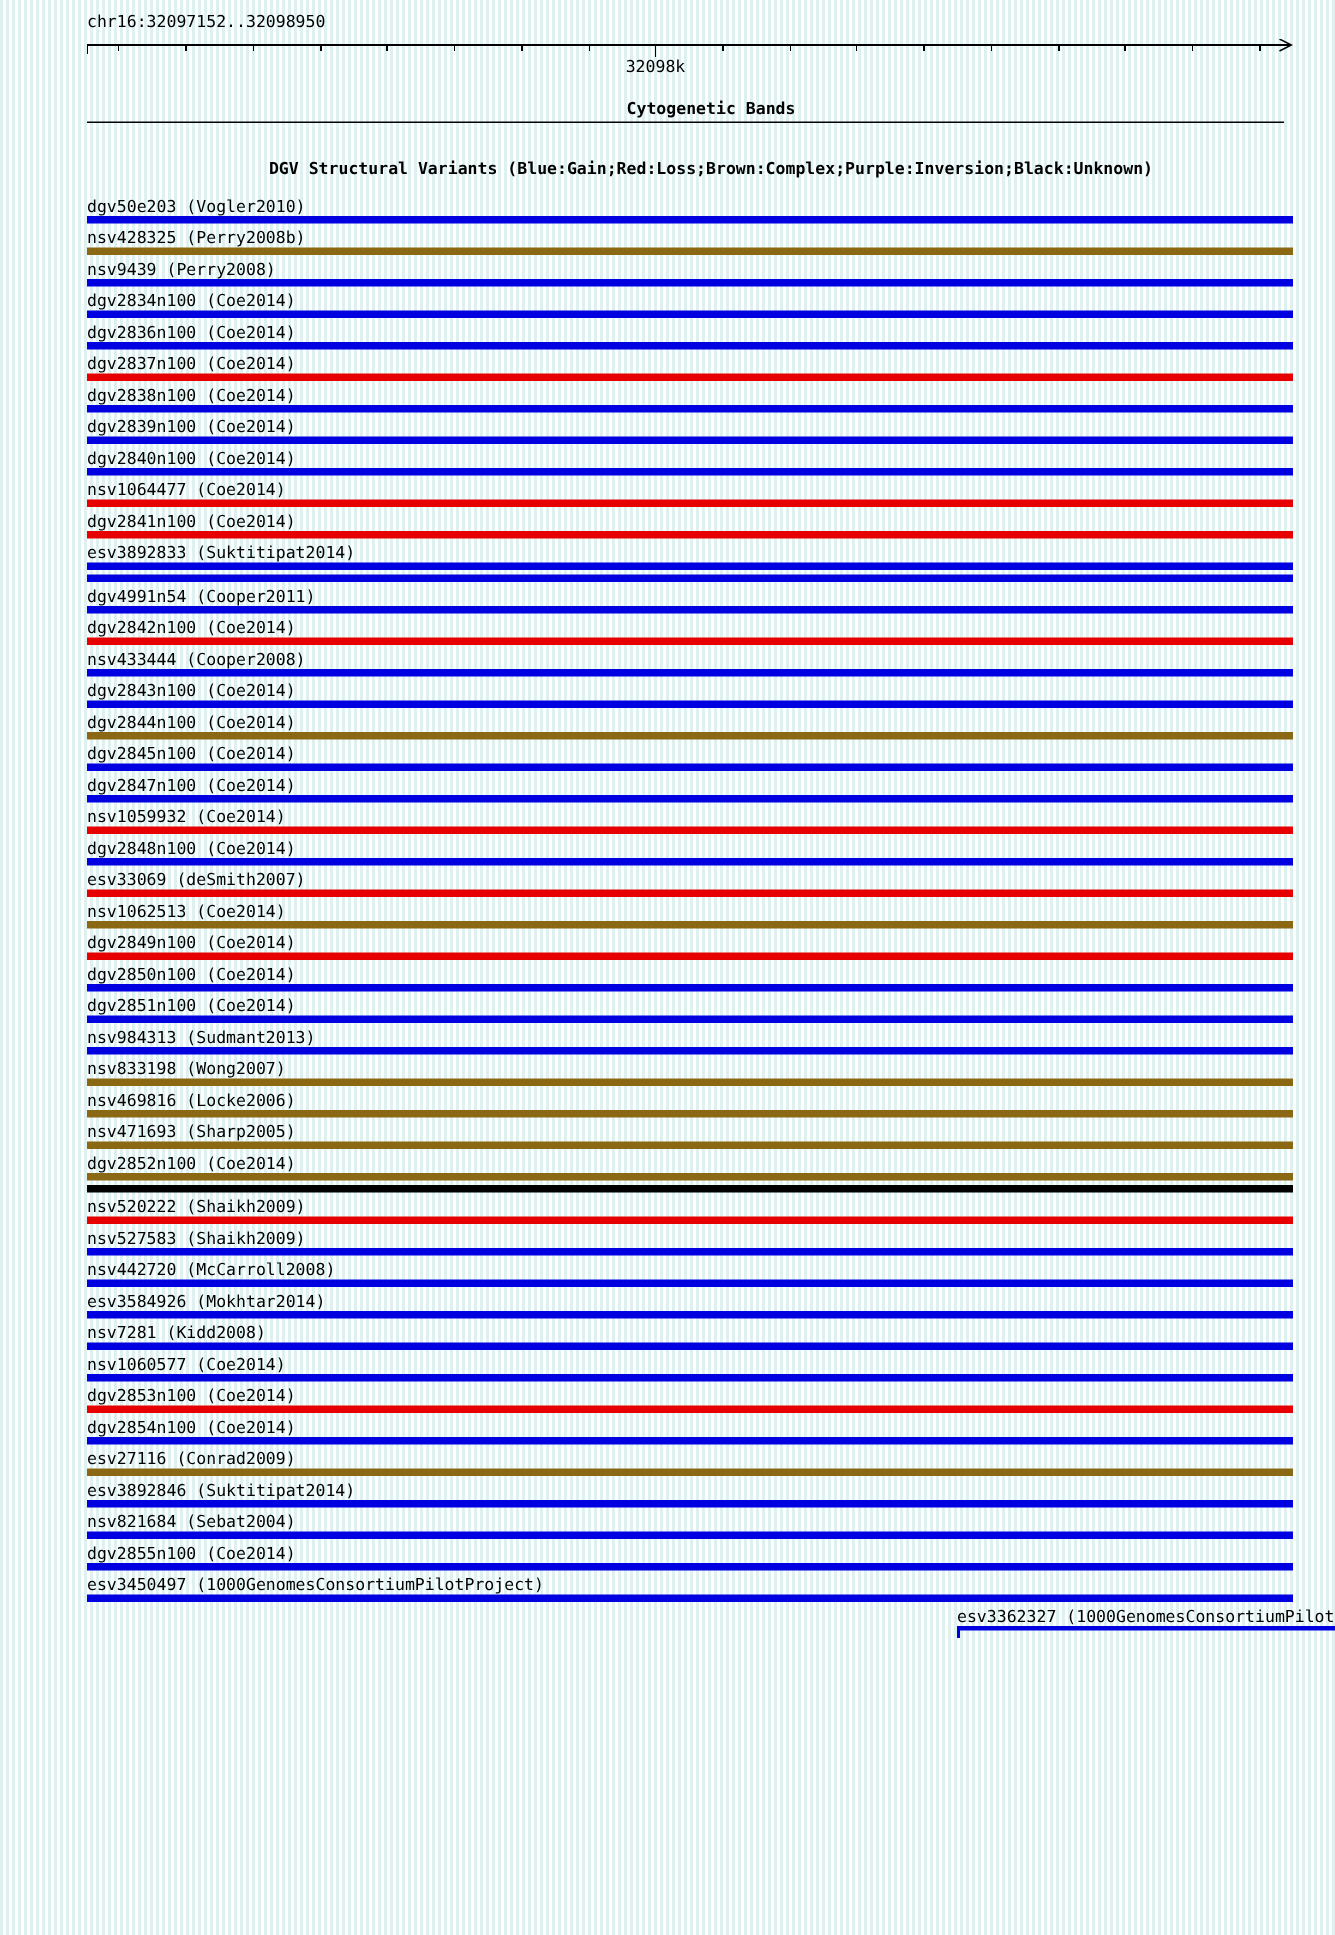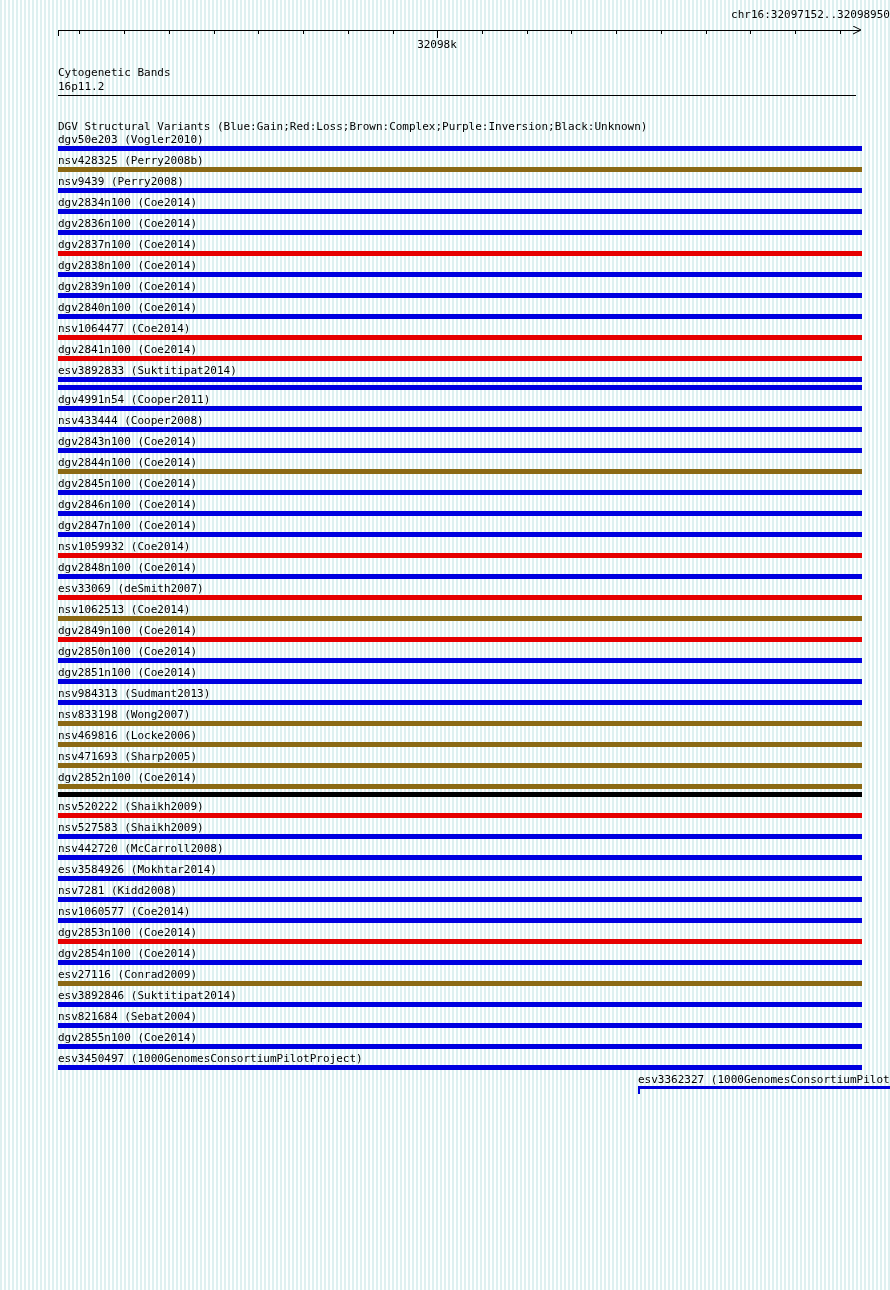--- a/index.html
+++ b/index.html
@@ -6,35 +6,35 @@
   html,body { width:890px; height:1290px; }
   body {
     font-family:"DejaVu Sans Mono","Liberation Mono",monospace;
     color:#000;
     background-color:#ffffff;
     background-image:repeating-linear-gradient(to right,#def0f0 0px,#def0f0 2px,#fdffff 2px,#fdffff 4px);
     overflow:hidden;
   }
   .page { padding:8px 0 0 58px; position:relative; width:890px; height:1290px; }
 
-  .region-coords { font-size:11px; line-height:13px; white-space:nowrap;text-align:right; }
+  .region-coords { font-size:11px; line-height:13px; white-space:nowrap; }
 
   .ruler { position:relative; width:804px; height:28px; margin-top:4px; }
   .ruler-label {
     position:absolute; left:379px; top:13px; transform:translateX(-50%);
     font-size:11px; line-height:13px; white-space:nowrap;
   }
 
-  .section-title { font-size:11px; font-weight:normal; line-height:13px; white-space:nowrap; }
+  .section-title { font-size:11px; font-weight:bold; line-height:13px; white-space:nowrap;text-align:center; }
   .cyto { margin-top:13px; }
   .band-label { font-size:11px; line-height:12px; margin-top:2px; }
   .hline { width:798px; height:1px; background:#000; margin-top:2px; }
 
   .dgv { margin-top:24px; }
-  .variant-list { margin-top:0; }
+  .variant-list { margin-top:12px; }
   .variant-row { position:relative; margin-bottom:3px; }
   .variant-label { font-size:11px; line-height:13px; white-space:nowrap; }
   .variant-bar { height:5px; width:804px; }
   .variant-bar.thin { height:3px; }
   .bar-tick { position:absolute; left:0; top:13px; width:2px; height:8px; }
 </style>
 </head>
 <body>
 
 <div class="page">
@@ -65,21 +65,20 @@
         <line x1="692" y1="4" x2="692" y2="8"></line>
         <line x1="737" y1="4" x2="737" y2="8"></line>
         <line x1="782" y1="4" x2="782" y2="8"></line>
       </g>
     </svg>
     <div class="ruler-label">32098k</div>
   </div>
 
   <div class="cyto">
     <div class="section-title">Cytogenetic Bands</div>
-    <div class="band-label">16p11.2</div>
     <div class="hline"></div>
   </div>
 
   <div class="dgv">
     <div class="section-title">DGV Structural Variants (Blue:Gain;Red:Loss;Brown:Complex;Purple:Inversion;Black:Unknown)</div>
     <div class="variant-list" id="variant-list">
         <div class="variant-row">
           <div class="variant-label">dgv50e203 (Vogler2010)</div>
           <div class="variant-bar" style="background: rgb(0, 0, 224);"></div>
         </div>
@@ -128,37 +127,37 @@
           <div class="variant-bar" style="background: rgb(0, 0, 224);"></div>
         </div>
         <div class="variant-row">
           <div class="variant-bar" style="background: rgb(0, 0, 224);"></div>
         </div>
         <div class="variant-row">
           <div class="variant-label">dgv4991n54 (Cooper2011)</div>
           <div class="variant-bar" style="background: rgb(0, 0, 224);"></div>
         </div>
         <div class="variant-row">
+          <div class="variant-label">dgv2842n100 (Coe2014)</div>
+          <div class="variant-bar" style="background: rgb(230, 0, 0);"></div>
+        </div>
+        <div class="variant-row">
           <div class="variant-label">nsv433444 (Cooper2008)</div>
           <div class="variant-bar" style="background: rgb(0, 0, 224);"></div>
         </div>
         <div class="variant-row">
           <div class="variant-label">dgv2843n100 (Coe2014)</div>
           <div class="variant-bar" style="background: rgb(0, 0, 224);"></div>
         </div>
         <div class="variant-row">
           <div class="variant-label">dgv2844n100 (Coe2014)</div>
           <div class="variant-bar" style="background: rgb(139, 105, 20);"></div>
         </div>
         <div class="variant-row">
           <div class="variant-label">dgv2845n100 (Coe2014)</div>
-          <div class="variant-bar" style="background: rgb(0, 0, 224);"></div>
-        </div>
-        <div class="variant-row">
-          <div class="variant-label">dgv2846n100 (Coe2014)</div>
           <div class="variant-bar" style="background: rgb(0, 0, 224);"></div>
         </div>
         <div class="variant-row">
           <div class="variant-label">dgv2847n100 (Coe2014)</div>
           <div class="variant-bar" style="background: rgb(0, 0, 224);"></div>
         </div>
         <div class="variant-row">
           <div class="variant-label">nsv1059932 (Coe2014)</div>
           <div class="variant-bar" style="background: rgb(230, 0, 0);"></div>
         </div>

